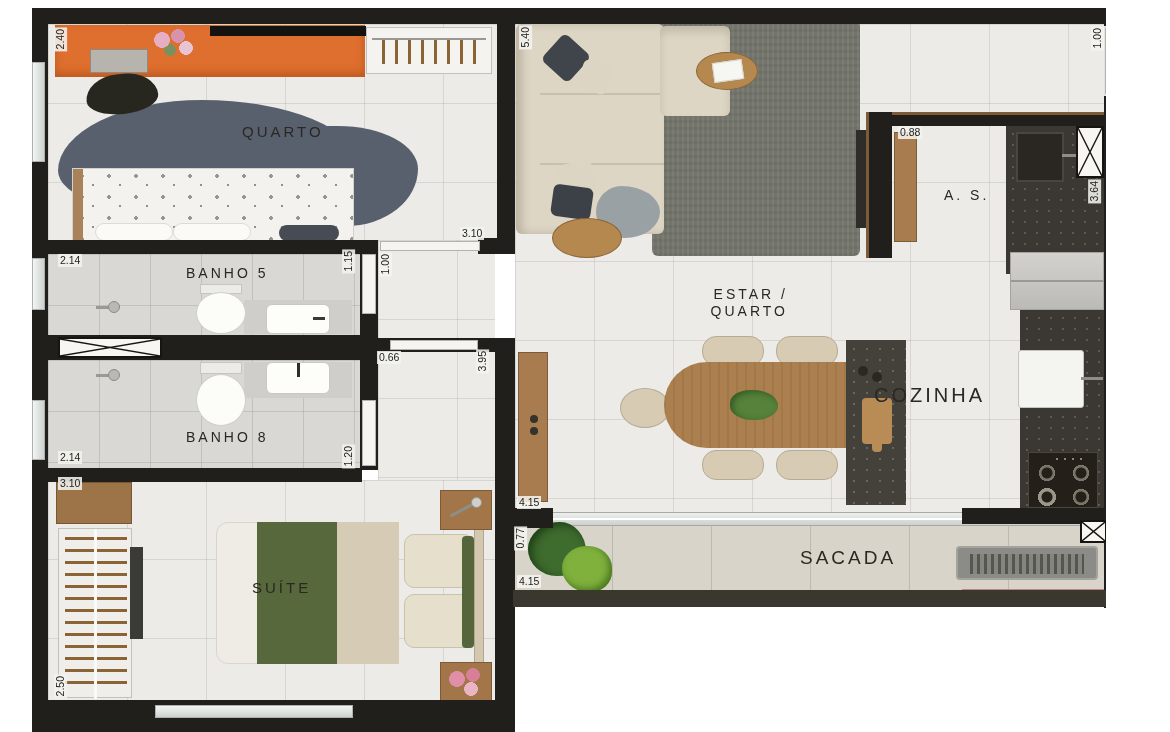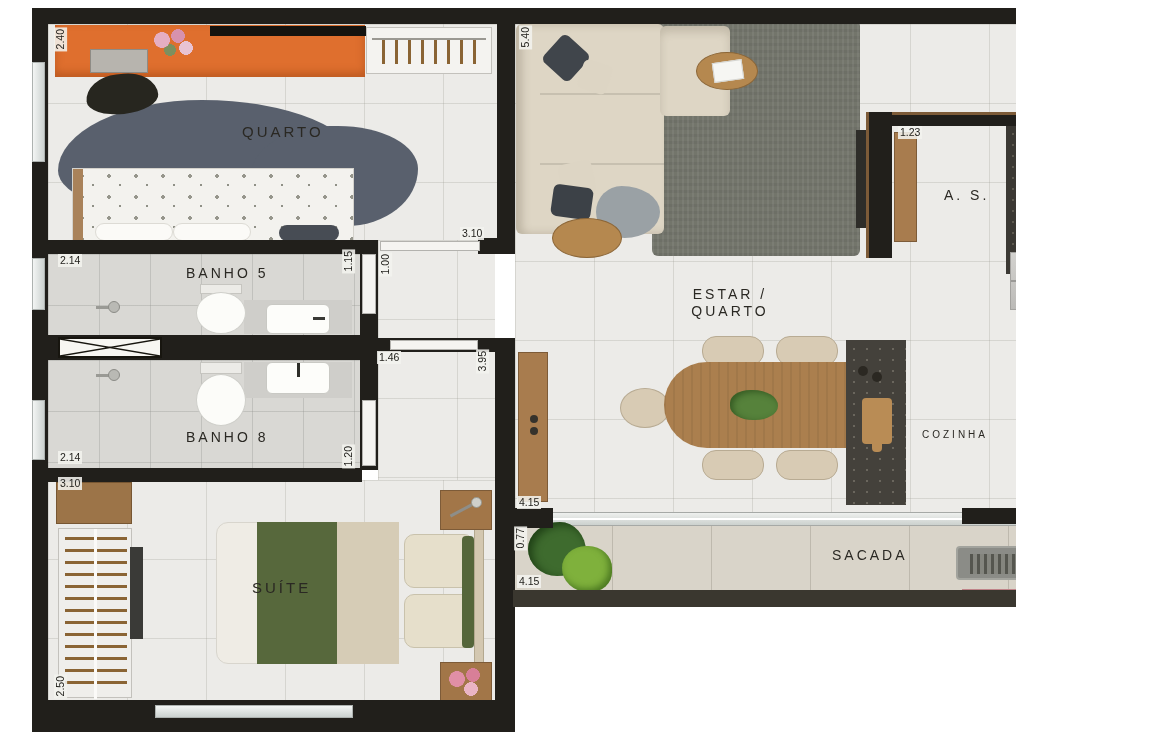--- a/index.html
+++ b/index.html
@@ -1,16 +1,16 @@
 <!DOCTYPE html>
 <html><head>
 <meta charset="utf-8">
 <style>
   html,body{margin:0;padding:0;background:#ffffff;}
-  .stage{position:relative;width:1016px;height:732px;background:#ffffff;overflow:hidden;
+  .stage{position:relative;width:1106px;height:732px;background:#ffffff;overflow:hidden;
          font-family:"Liberation Sans",sans-serif;}
   .ab{position:absolute;box-sizing:border-box;}
   
   .marble{background-color:#ecebe8;
     background-image:linear-gradient(rgba(158,155,148,.28) 1px,transparent 1px),
                      linear-gradient(90deg,rgba(158,155,148,.28) 1px,transparent 1px);
     background-size:79px 79px;}
   .bath{background-color:#d9d8d4;
     background-image:linear-gradient(rgba(140,140,136,.30) 1px,transparent 1px),
                      linear-gradient(90deg,rgba(140,140,136,.30) 1px,transparent 1px);
@@ -25,21 +25,21 @@
   .door{background:#f5f4f1;border:1px solid #b3b2ae;}
   .win{background:linear-gradient(180deg,#f3f5f4,#ccd2d0);border:1px solid #adb2b0;}
   .winv{background:linear-gradient(90deg,#f3f5f4,#ccd2d0);border:1px solid #adb2b0;}
   .shaft{background:#f7f6f2;border:2px solid #17150f;}
   .shaft svg{display:block;width:100%;height:100%;}
   
   .room-label{font-size:15px;letter-spacing:3px;color:#2a2823;white-space:nowrap;line-height:1;}
   .dim{font-size:10.5px;color:#1e1d19;background:rgba(243,242,238,.88);padding:0 2px;
        line-height:1.25;white-space:nowrap;}
   .vdim{writing-mode:vertical-rl;transform:rotate(180deg);padding:2px 0;}
-  .two-line{text-align:center;line-height:17px;}
+  .two-line{text-align:right;line-height:17px;}
 </style>
 </head>
 <body>
 
 <div class="stage">
 
   <div class="ab marble" style="left:48px;top:24px;width:449px;height:216px;"></div>
   <div class="ab marble" style="left:515px;top:24px;width:589px;height:488px;"></div>
   <div class="ab marble" style="left:378px;top:240px;width:117px;height:240px;"></div>
   <div class="ab marble" style="left:48px;top:480px;width:447px;height:220px;"></div>
@@ -223,36 +223,36 @@
   </div>
 
   <div class="ab room-label" style="left:242px;top:124px;">QUARTO</div>
   <div class="ab room-label" style="left:186px;top:266px;font-size:14px;">BANHO 5</div>
   <div class="ab room-label" style="left:186px;top:430px;font-size:14px;">BANHO 8</div>
   <div class="ab room-label" style="left:252px;top:580px;">SUÍTE</div>
   <div class="ab room-label two-line" style="left:672px;top:286px;width:116px;font-size:14px;">
     <div>ESTAR  /</div>
     <div>QUARTO</div>
   </div>
-  <div class="ab room-label" style="left:922px;top:385px;font-size:10px;margin-top:45px;">COZINHA</div>
+  <div class="ab room-label" style="left:874px;top:385px;font-size:20px;">COZINHA</div>
   <div class="ab room-label" style="left:944px;top:188px;font-size:14px;">A. S.</div>
-  <div class="ab room-label" style="left:832px;top:548px;font-size:14px;">SACADA</div>
+  <div class="ab room-label" style="left:800px;top:548px;font-size:19px;">SACADA</div>
 
   <div class="ab dim vdim" style="left:54px;top:27px;">2.40</div>
   <div class="ab dim" style="left:460px;top:227px;">3.10</div>
   <div class="ab dim" style="left:58px;top:254px;">2.14</div>
   <div class="ab dim vdim" style="left:342px;top:249px;">1.15</div>
   <div class="ab dim vdim" style="left:379px;top:252px;">1.00</div>
-  <div class="ab dim" style="left:377px;top:351px;">1.46</div>
+  <div class="ab dim" style="left:377px;top:351px;">0.66</div>
   <div class="ab dim vdim" style="left:476px;top:349px;">3.95</div>
   <div class="ab dim" style="left:58px;top:451px;">2.14</div>
   <div class="ab dim vdim" style="left:342px;top:444px;">1.20</div>
   <div class="ab dim" style="left:58px;top:477px;">3.10</div>
   <div class="ab dim vdim" style="left:54px;top:674px;">2.50</div>
   <div class="ab dim vdim" style="left:519px;top:25px;">5.40</div>
   <div class="ab dim vdim" style="left:1091px;top:26px;">1.00</div>
-  <div class="ab dim" style="left:898px;top:126px;">1.23</div>
+  <div class="ab dim" style="left:898px;top:126px;">0.88</div>
   <div class="ab dim vdim" style="left:1088px;top:179px;">3.64</div>
   <div class="ab dim" style="left:517px;top:496px;">4.15</div>
   <div class="ab dim vdim" style="left:514px;top:526px;">0.77</div>
   <div class="ab dim" style="left:517px;top:575px;">4.15</div>
 
 </div>
 
 </body></html>

